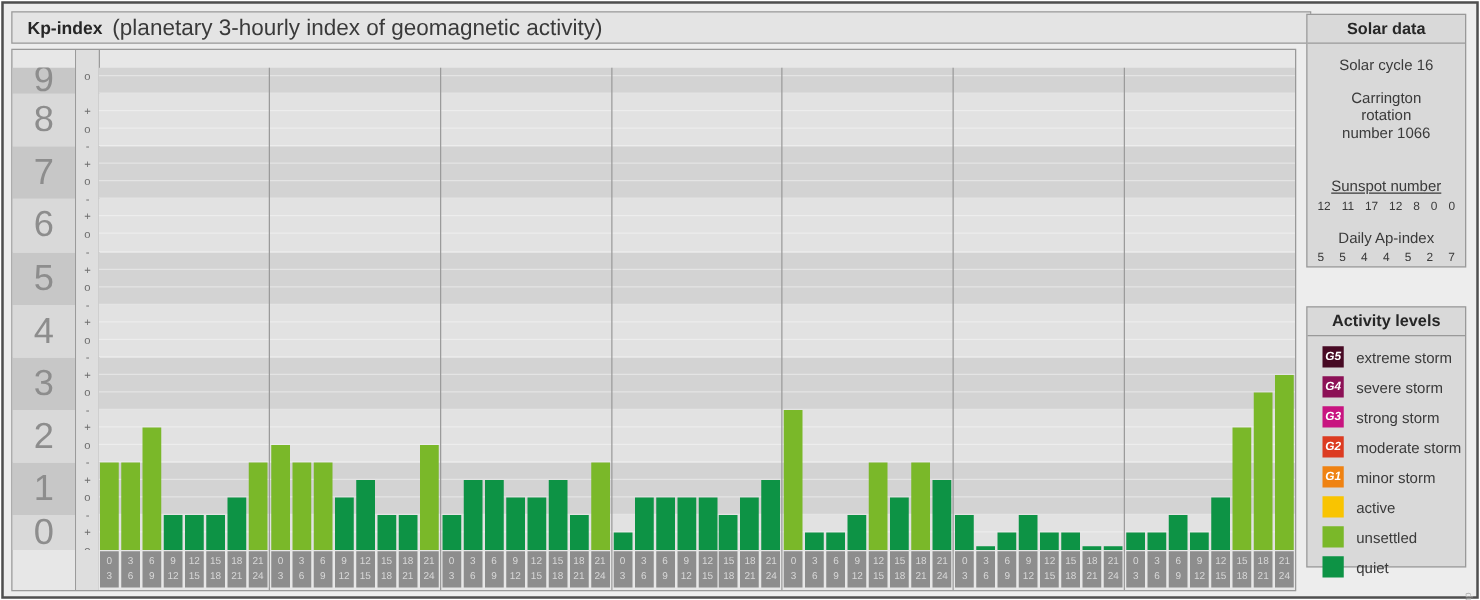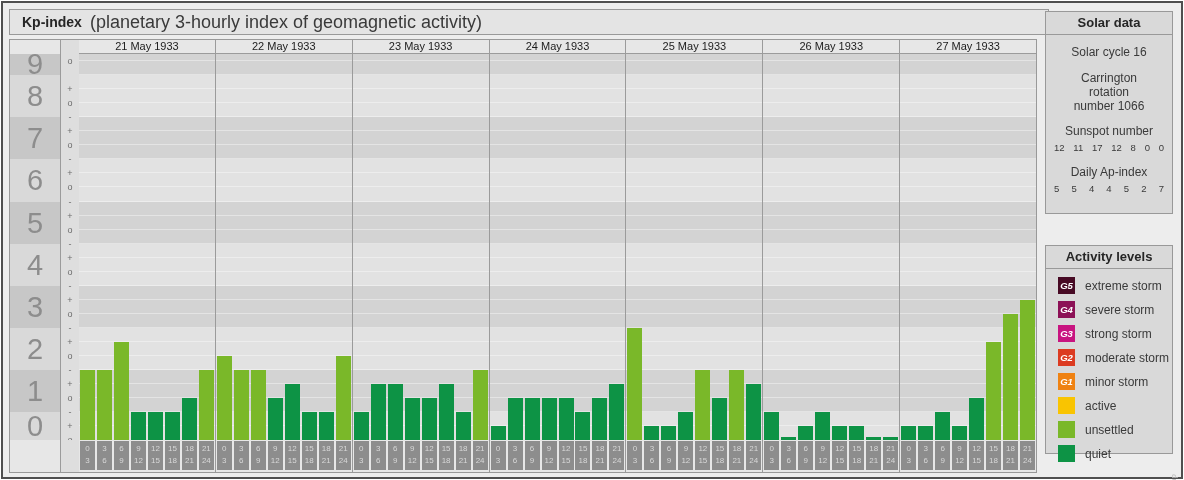--- a/index.html
+++ b/index.html
@@ -126,29 +126,20 @@
             <div class="sym" style="bottom: 303.66px;">+</div>
             <div class="sym" style="bottom: 289.63px;">o</div>
             <div class="sym" style="bottom: 275.6px;">-</div>
             <div class="sym" style="bottom: 345.75px;">+</div>
             <div class="sym" style="bottom: 331.72px;">o</div>
             <div class="sym" style="bottom: 317.69px;">-</div>
             <div class="sym" style="bottom: 373.81px;">o</div>
           </div>
       </div>
       <div class="plotwrap">
-        <div class="dateheader" id="date-header">
-            <div class="hcell">21 May 1933</div>
-            <div class="hcell">22 May 1933</div>
-            <div class="hcell">23 May 1933</div>
-            <div class="hcell">24 May 1933</div>
-            <div class="hcell">25 May 1933</div>
-            <div class="hcell">26 May 1933</div>
-            <div class="hcell">27 May 1933</div>
-          </div>
         <div class="plotbody">
           <div class="plotbands" id="plot-bands">
               <div class="band light" style="bottom: 0px; height: 28.06px; background: rgb(226, 226, 226);"></div>
               <div class="band dark" style="bottom: 28.06px; height: 42.09px; background: rgb(211, 211, 211);"></div>
               <div class="band light" style="bottom: 70.15px; height: 42.09px; background: rgb(226, 226, 226);"></div>
               <div class="band dark" style="bottom: 112.24px; height: 42.09px; background: rgb(211, 211, 211);"></div>
               <div class="band light" style="bottom: 154.33px; height: 42.09px; background: rgb(226, 226, 226);"></div>
               <div class="band dark" style="bottom: 196.42px; height: 42.09px; background: rgb(211, 211, 211);"></div>
               <div class="band light" style="bottom: 238.51px; height: 42.09px; background: rgb(226, 226, 226);"></div>
               <div class="band dark" style="bottom: 280.6px; height: 42.09px; background: rgb(211, 211, 211);"></div>
@@ -720,21 +711,21 @@
             </div>
           </div>
       </div>
     </div>
 
     <div class="side-panel solar">
       <div class="phead">Solar data</div>
       <div class="solar-body">
         <div class="solar-item">Solar cycle 16</div>
         <div class="solar-item" style="margin-top:12px; padding:0 22px;">Carrington rotation number 1066</div>
-        <div class="solar-item" style="margin-top:11px;">Sunspot number</div>
+        <div class="solar-item" style="margin-top:29px;text-decoration:underline;">Sunspot number</div>
         <div class="numrow" id="sunspot-row">
             <span>12</span>
             <span>11</span>
             <span>17</span>
             <span>12</span>
             <span>8</span>
             <span>0</span>
             <span>0</span>
           </div>
         <div class="solar-item" style="margin-top:12px;">Daily Ap-index</div>

